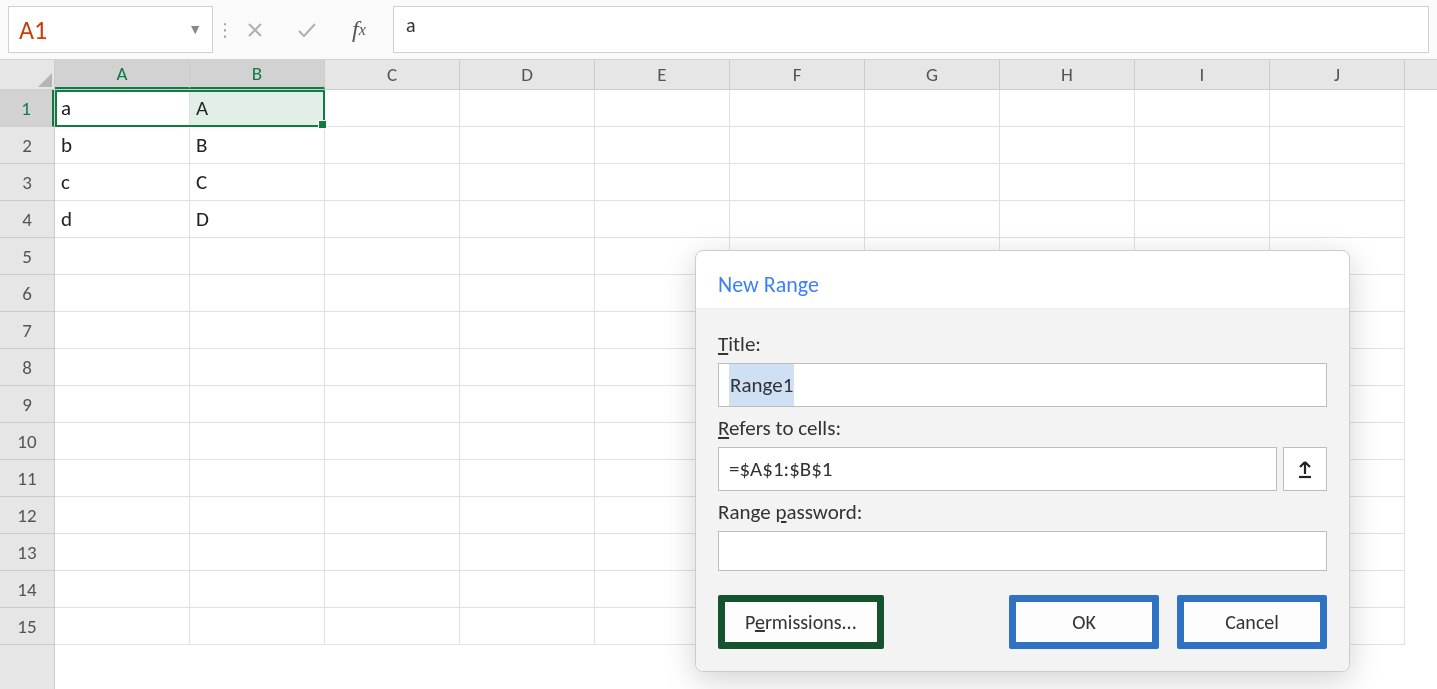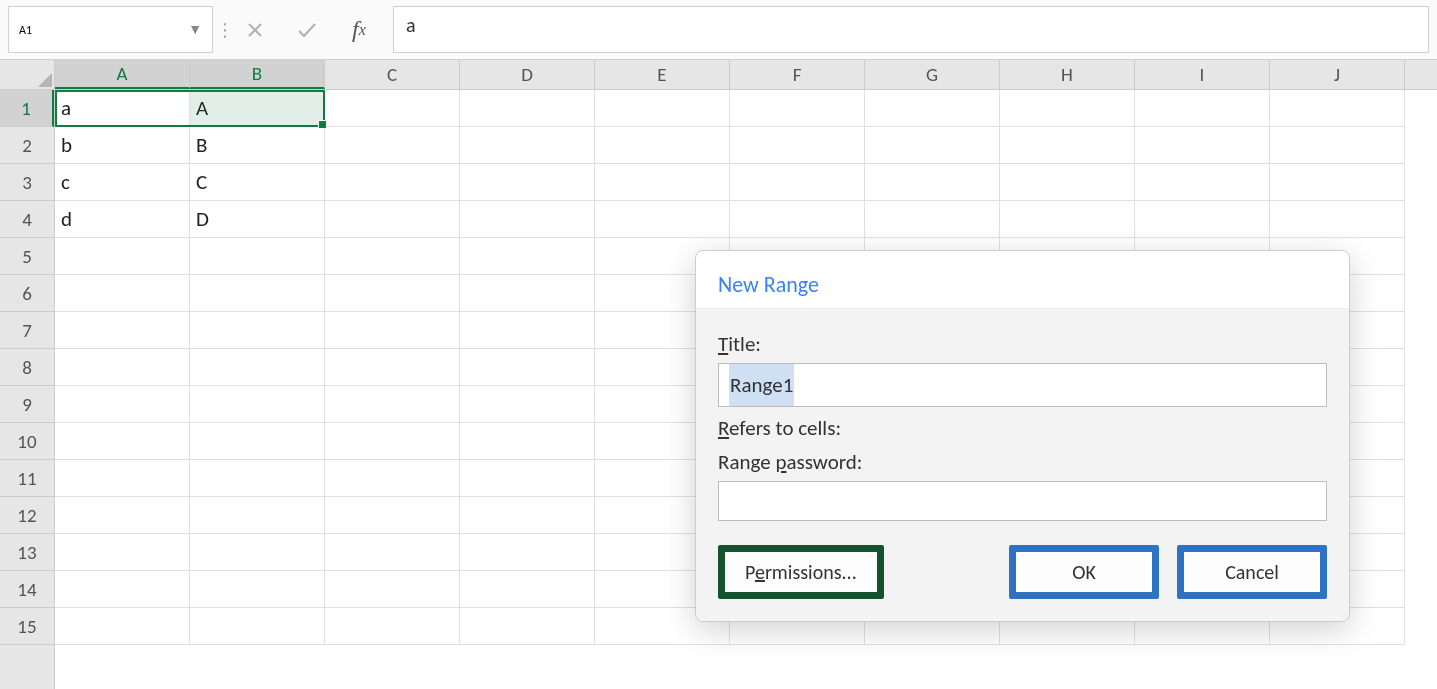--- a/index.html
+++ b/index.html
@@ -24,22 +24,22 @@
     align-items: center;
     width: 205px;
     background: #fff;
     border: 1px solid #d0d0d0;
     margin: 6px 8px 6px 8px;
     padding: 0 10px;
     position: relative;
   }
   .name-box {
     flex: 1;
-    font-size: 12px;
-    color: #000000;
+    font-size: 26px;
+    color: #c2410c;
   }
   .name-box-caret {
     color: #888;
     font-size: 14px;
   }
   .vsep {
     width: 8px;
     display: flex;
     align-items: center;
     justify-content: center;
@@ -472,20 +472,29 @@
   <div class="selection-overlay"></div>
 
   <div class="dialog-backdrop">
     <div class="dialog-title">New Range</div>
     <div class="dialog-body">
 
       <div class="field-label"><span class="ul">T</span><span>itle:</span></div>
       <div class="text-input"><span class="title-highlight">Range1</span></div>
 
       <div class="field-label"><span class="ul">R</span><span>efers to cells:</span></div>
+      <div class="refers-row">
+        <div class="text-input">=$A$1:$B$1</div>
+        <div class="range-pick-btn">
+          <svg width="20" height="22" viewBox="0 0 20 22">
+              <path d="M10 16 L10 4 M10 4 L5 9 M10 4 L15 9" stroke="#222" stroke-width="2.2" fill="none"></path>
+              <line x1="4" y1="19" x2="16" y2="19" stroke="#222" stroke-width="2.2"></line>
+            </svg>
+        </div>
+      </div>
 
       <div class="field-label"><span>Range </span><span class="ul">p</span><span>assword:</span></div>
       <div class="text-input" style="min-height:40px;"></div>
     </div>
     <div class="dialog-buttons">
       <div class="dlg-btn"><span>P</span><span class="ul">e</span><span>rmissions...</span></div>
       <div class="spacer"></div>
       <div class="dlg-btn primary">OK</div>
       <div class="dlg-btn primary">Cancel</div>
     </div>

